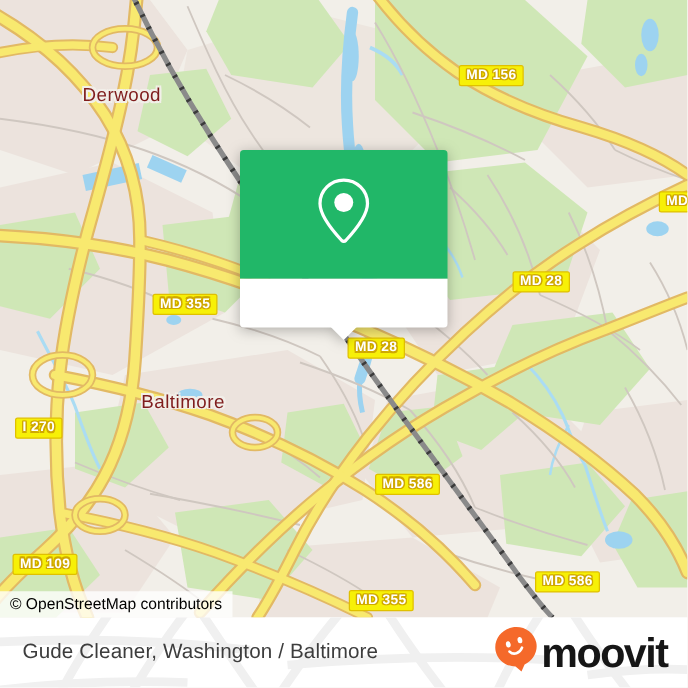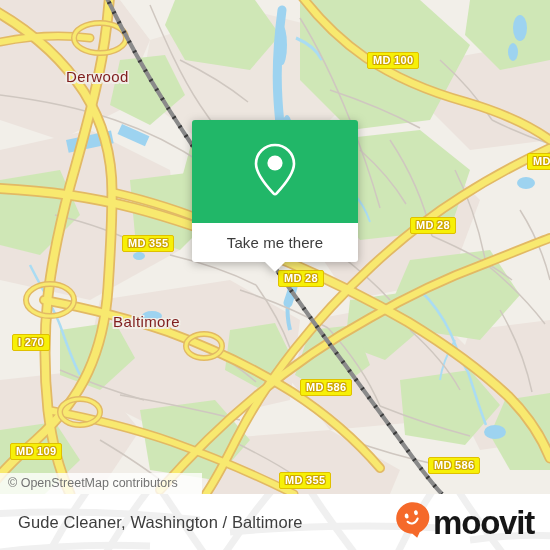--- a/index.html
+++ b/index.html
@@ -47,23 +47,23 @@
       -1px -1px 0 #cfa800, 1px -1px 0 #cfa800,
       -1px 1px 0 #cfa800, 1px 1px 0 #cfa800,
       0 1px 0 #cfa800, 0 -1px 0 #cfa800,
       1px 0 0 #cfa800, -1px 0 0 #cfa800;
   }
 
   
   #attribution{
     position:absolute;left:0;bottom:0;
     background:rgba(255,255,255,0.78);
-    color:#737373;
+    color:#000000;
     font-size:12.5px;
-    padding:3px 24px 4px 8px;
+    padding:3px 8px 4px 8px;
     white-space:nowrap;
     line-height:14px;
   }
 
   
   #popup{
     position:absolute;
     left:192px;top:120px;
     width:166px;
     filter:drop-shadow(0 2px 5px rgba(0,0,0,0.28));
@@ -302,21 +302,21 @@
                  C428,478 436,488 442,494" stroke="#8a8a8a" stroke-width="4.2"></path>
         <path d="M104,-8 C122,30 144,70 168,108 C196,152 226,196 256,240
                  C286,284 316,326 346,366 C372,402 396,434 416,462
                  C428,478 436,488 442,494" stroke="#3b3b3b" stroke-width="4.2" stroke-dasharray="2 9"></path>
       </g>
     </svg>
 
     <div class="place-label" style="left:66px;top:68px;">Derwood</div>
     <div class="place-label" style="left:113px;top:313px;">Baltimore</div>
 
-    <div class="shield" style="left:367px;top:52px;">MD 100</div>
+    <div class="shield" style="left:367px;top:52px;">MD 156</div>
     <div class="shield" style="left:527px;top:153px;">MD</div>
     <div class="shield" style="left:410px;top:217px;">MD 28</div>
     <div class="shield" style="left:122px;top:235px;">MD 355</div>
     <div class="shield" style="left:278px;top:270px;">MD 28</div>
     <div class="shield" style="left:12px;top:334px;">I 270</div>
     <div class="shield" style="left:300px;top:379px;">MD 586</div>
     <div class="shield" style="left:428px;top:457px;">MD 586</div>
     <div class="shield" style="left:10px;top:443px;">MD 109</div>
     <div class="shield" style="left:279px;top:472px;">MD 355</div>
 
@@ -328,21 +328,20 @@
       <span>
         <svg width="46" height="56" viewBox="0 0 46 56" aria-hidden="true">
           <path d="M23,3 C12.5,3 4,11.4 4,21.8 C4,31.6 16.2,45.8 21.4,51.4
                    C22.3,52.3 23.7,52.3 24.6,51.4 C29.8,45.8 42,31.6 42,21.8
                    C42,11.4 33.5,3 23,3 Z" fill="none" stroke="#ffffff" stroke-width="2.6"></path>
           <circle cx="23" cy="21" r="7.6" fill="#ffffff"></circle>
         </svg>
       </span>
     </div>
     <div id="popup-footer">
-      <span id="popup-footer-label">Take me there</span>
       <div id="popup-tail"></div>
     </div>
   </div>
 
   <div id="bottombar">
 
     <svg id="bottombar-watermark" viewBox="0 0 550 84">
       <g stroke="#f0f0f0" stroke-width="7" fill="none">
         <path d="M40,90 C55,60 72,32 92,4"></path>
         <path d="M96,90 C112,62 130,34 150,8"></path>

